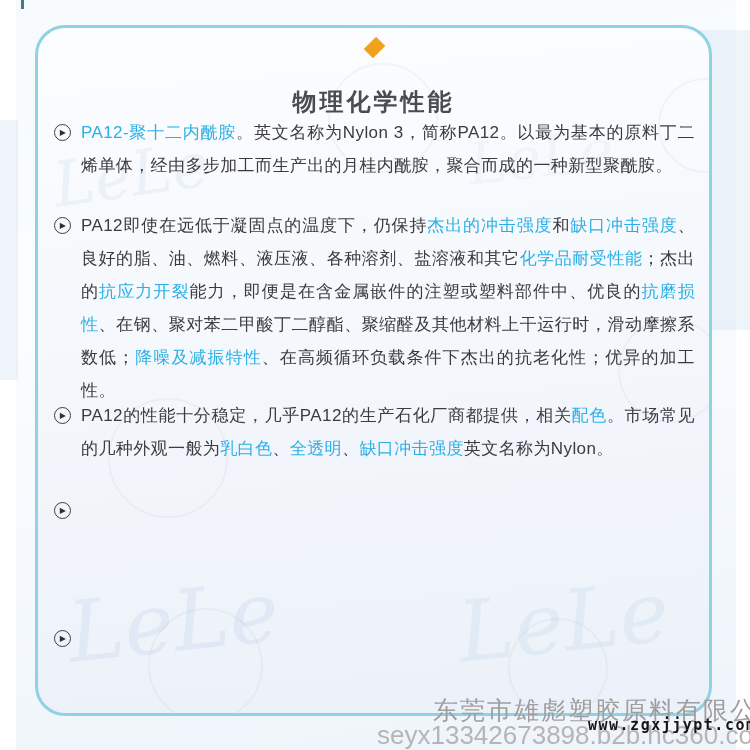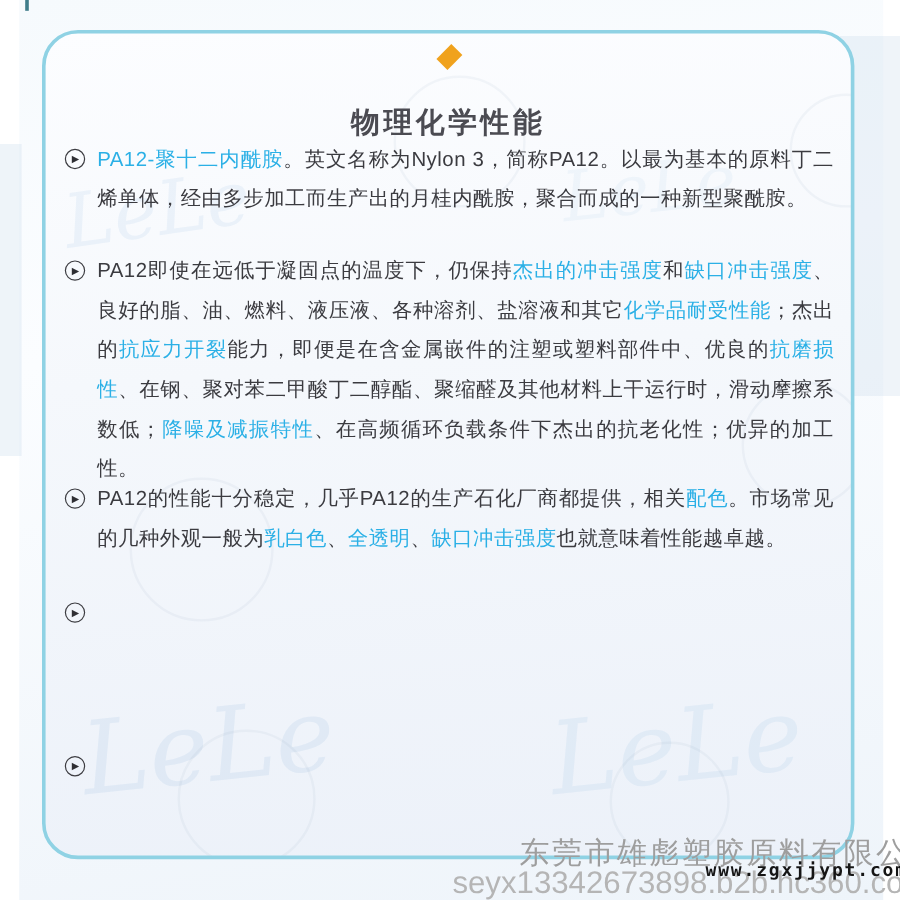--- a/index.html
+++ b/index.html
@@ -147,21 +147,21 @@
   <span class="hl">PA12-聚十二内酰胺</span><span>。英文名称为Nylon 3，简称PA12。以最为基本的原料丁二烯单体，经由多步加工而生产出的月桂内酰胺，聚合而成的一种新型聚酰胺。</span></div>
   <div class="para p2">
     <span class="bullet">
         <span class="glyph">▶</span>
       </span>
   <span>PA12即使在远低于凝固点的温度下，仍保持</span><span class="hl">杰出的冲击强度</span><span>和</span><span class="hl">缺口冲击强度</span><span>、良好的脂、油、燃料、液压液、各种溶剂、盐溶液和其它</span><span class="hl">化学品耐受性能</span><span>；杰出的</span><span class="hl">抗应力开裂</span><span>能力，即便是在含金属嵌件的注塑或塑料部件中、优良的</span><span class="hl">抗磨损性</span><span>、在钢、聚对苯二甲酸丁二醇酯、聚缩醛及其他材料上干运行时，滑动摩擦系数低；</span><span class="hl">降噪及减振特性</span><span>、在高频循环负载条件下杰出的抗老化性；优异的加工性。</span></div>
   <div class="para p3">
     <span class="bullet">
         <span class="glyph">▶</span>
       </span>
-  <span>PA12的性能十分稳定，几乎PA12的生产石化厂商都提供，相关</span><span class="hl">配色</span><span>。市场常见的几种外观一般为</span><span class="hl">乳白色</span><span>、</span><span class="hl">全透明</span><span>、</span><span class="hl">缺口冲击强度</span><span>也就意味着性能越卓越。</span></div>
+  <span>PA12的性能十分稳定，几乎PA12的生产石化厂商都提供，相关</span><span class="hl">配色</span><span>。市场常见的几种外观一般为</span><span class="hl">乳白色</span><span>、</span><span class="hl">全透明</span><span>、</span><span class="hl">缺口冲击强度</span><span>英文名称为Nylon。</span></div>
   <div class="para p4">
     <span class="bullet">
         <span class="glyph">▶</span>
       </span>
   </div>
   <div class="para p5">
     <span class="bullet">
         <span class="glyph">▶</span>
       </span>
   </div>

